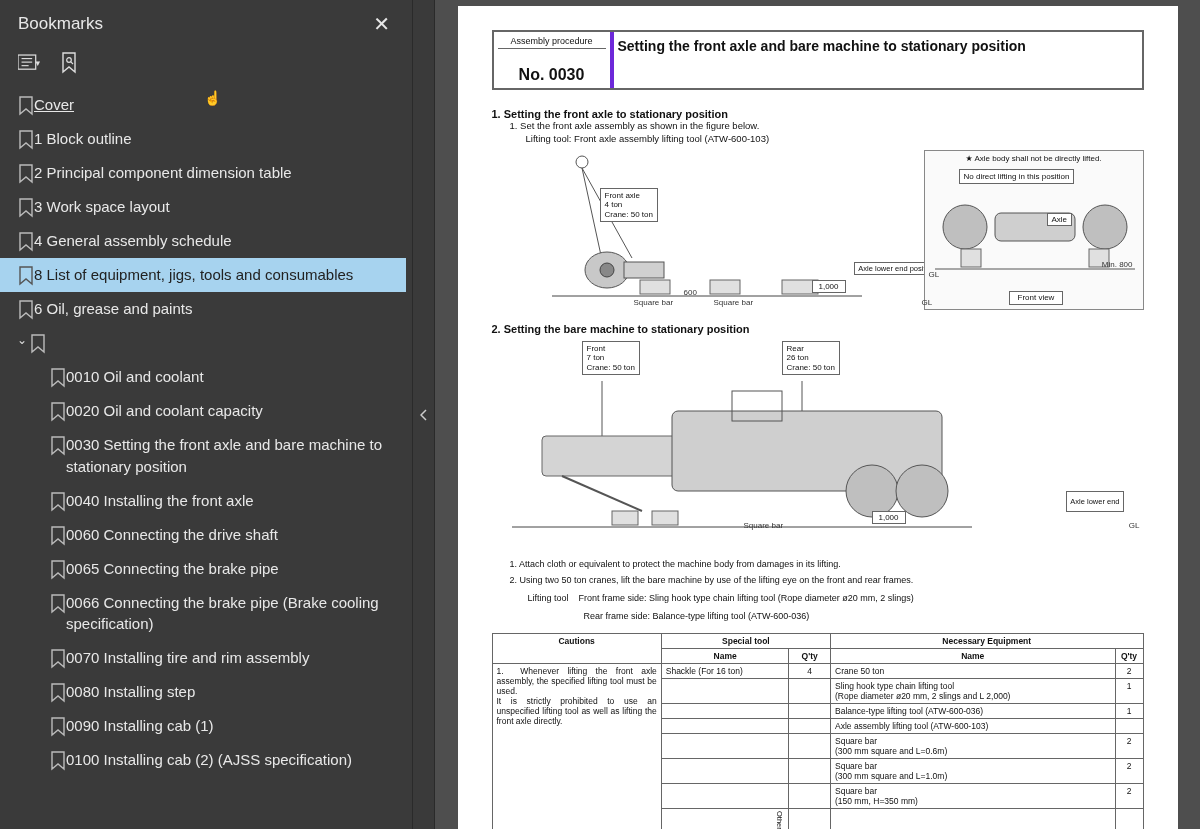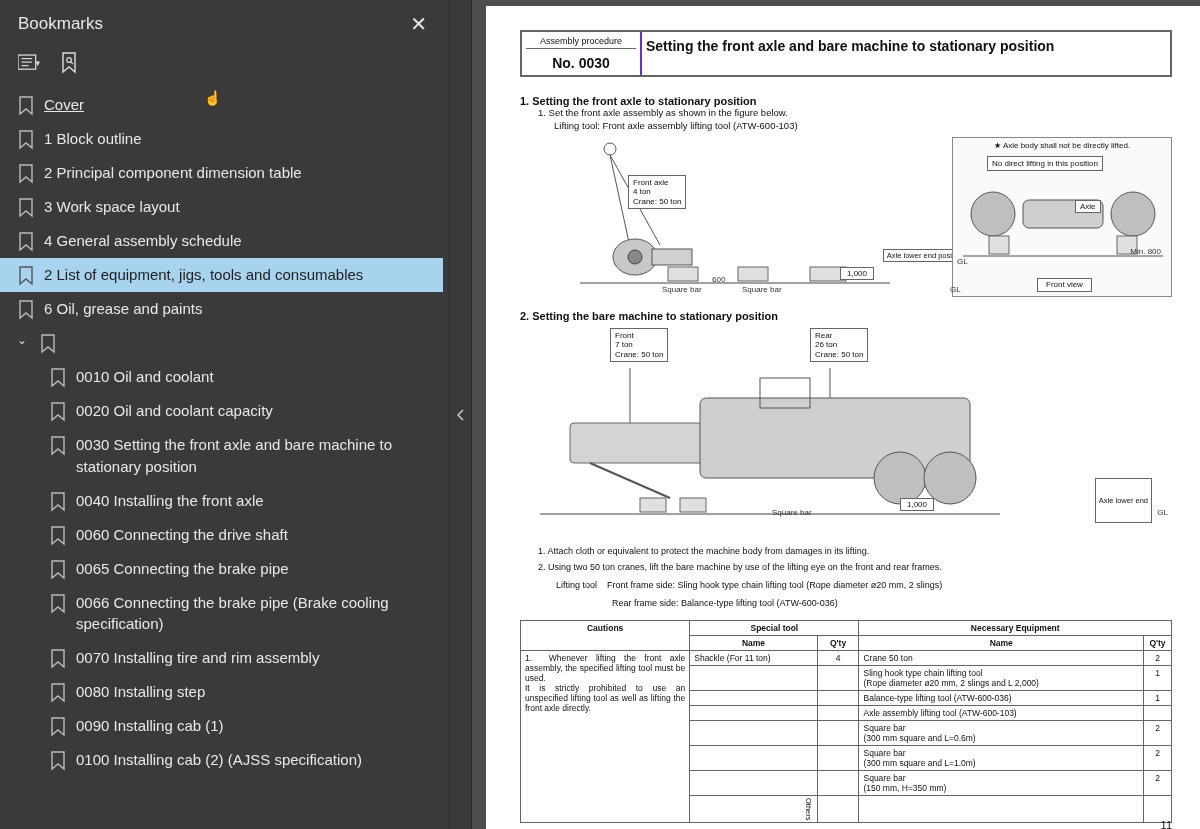--- a/index.html
+++ b/index.html
@@ -6,21 +6,21 @@
   body {
     font-family: "Segoe UI", -apple-system, sans-serif;
     background: #4a4a4a;
     width: 1200px;
     height: 829px;
     overflow: hidden;
     display: flex;
   }
   
   .sidebar {
-    width: 450px;
+    width: 413px;
     height: 100%;
     background: #3a3a3a;
     color: #e8e8e8;
     display: flex;
     flex-direction: column;
     border-right: 1px solid #2a2a2a;
   }
   .sidebar-header {
     display: flex;
     align-items: center;
@@ -53,21 +53,20 @@
     flex: 1;
     overflow-y: auto;
     padding: 2px 6px 2px 0;
     position: relative;
   }
   .bookmarks::-webkit-scrollbar { width: 8px; }
   .bookmarks::-webkit-scrollbar-thumb { background: #6a6a6a; border-radius: 4px; }
   .bm {
     display: flex;
     align-items: flex-start;
-    gap: 10px;
     padding: 6px 10px 6px 18px;
     font-size: 15px;
     line-height: 1.45;
     cursor: pointer;
   }
   .bm.child { padding-left: 50px; }
   .bm.parent { padding-left: 14px; }
   .bm .chev {
     width: 16px;
     display: inline-flex;
@@ -121,27 +120,27 @@
     color: #111;
     font-size: 10px;
     position: relative;
   }
   
   .hdr {
     border: 2px solid #666;
     display: flex;
   }
   .hdr-left {
-    border-right: 2px solid #6d28d9;
+    border-right: 4px solid #6d28d9;
     width: 120px;
     text-align: center;
     padding: 4px 4px;
   }
   .hdr-left .ap { font-size: 9px; }
-  .hdr-left .no { font-weight: bold; font-size: 14px; border-top: 1px solid #666; margin-top: 2px; padding-top: 6px;}
+  .hdr-left .no { font-weight: bold; font-size: 16px; border-top: 1px solid #666; margin-top: 2px; padding-top: 17px;}
   .hdr-right {
     flex: 1;
     text-align: left;
     padding: 6px 4px;
     font-weight: bold;
     font-size: 14px;
     line-height: 1.25;
   }
   .sec-title { font-weight: bold; font-size: 11px; margin-top: 18px; }
   .sec-body { margin-left: 18px; font-size: 9.5px; line-height: 1.35; }
@@ -258,21 +257,21 @@
           </svg>
         </span>
         <span class="label">4 General assembly schedule</span>
       </div>
       <div class="bm selected">
         <span class="ribbon">
           <svg width="16" height="20" viewBox="0 0 16 20">
             <path d="M2 1 H14 V18 L8 13 L2 18 Z" fill="none" stroke="#555" stroke-width="1.4"></path>
           </svg>
         </span>
-        <span class="label">2 List of equipment, jigs, tools and consumables</span>
+        <span class="label">8 List of equipment, jigs, tools and consumables</span>
       </div>
       <div class="bm">
         <span class="ribbon">
           <svg width="16" height="20" viewBox="0 0 16 20">
             <path d="M2 1 H14 V18 L8 13 L2 18 Z" fill="none" stroke="#bbb" stroke-width="1.4"></path>
           </svg>
         </span>
         <span class="label">6 Oil, grease and paints</span>
       </div>
       <div class="bm parent">
@@ -469,21 +468,21 @@
 
         <line x1="70" y1="135" x2="150" y2="170" stroke="#555" stroke-width="2"></line>
 
         <rect x="120" y="170" width="26" height="14" fill="#e0e0e0" stroke="#666"></rect>
         <rect x="160" y="170" width="26" height="14" fill="#e0e0e0" stroke="#666"></rect>
 
         <line x1="20" y1="186" x2="480" y2="186" stroke="#444"></line>
       </svg>
       <div class="dim-label" style="left:252px;top:180px;">Square bar</div>
       <div class="callout" style="left:380px;top:170px;padding:1px 6px;">1,000</div>
-      <div class="callout" style="right:20px;top:150px;padding:17px 3px;font-size:7.5px;">Axle lower end</div>
+      <div class="callout" style="right:20px;top:150px;padding:5px 3px;font-size:7.5px;">Axle lower end</div>
       <div class="dim-label" style="right:4px;top:180px;">GL</div>
     </div>
 
     <div class="note-row">1.   Attach cloth or equivalent to protect the machine body from damages in its lifting.</div>
     <div class="note-row" style="margin-top:6px;">2.   Using two 50 ton cranes, lift the bare machine by use of the lifting eye on the front and rear frames.</div>
     <div class="note-row" style="margin-left:36px;">
       <span>Lifting tool</span>&nbsp;&nbsp;&nbsp;
       <span>Front frame side: Sling hook type chain lifting tool (Rope diameter ø20 mm, 2 slings)</span>
     </div>
     <div class="note-row" style="margin-left:92px;">Rear frame side:  Balance-type lifting tool (ATW-600-036)</div>
@@ -499,21 +498,21 @@
         <th>Name</th>
         <th style="width:28px;">Q'ty</th>
         <th>Name</th>
         <th style="width:28px;">Q'ty</th>
       </tr>
       </tbody>
         <tbody id="bt-body">
           <tr>
             <td rowspan="8" style="white-space:pre-wrap;text-align:justify;">1.  Whenever lifting the front axle assembly, the specified lifting tool must be used.
 It is strictly prohibited to use an unspecified lifting tool as well as lifting the front axle directly.</td>
-            <td>Shackle (For 11 ton)</td>
+            <td>Shackle (For 16 ton)</td>
             <td style="text-align:center;">4</td>
             <td style="white-space:pre-wrap;">Crane 50 ton</td>
             <td style="text-align:center;">2</td>
           </tr>
           <tr>
             <td></td>
             <td style="text-align:center;"></td>
             <td style="white-space:pre-wrap;">Sling hook type chain lifting tool
 (Rope diameter ø20 mm, 2 slings and L 2,000)</td>
             <td style="text-align:center;">1</td>

